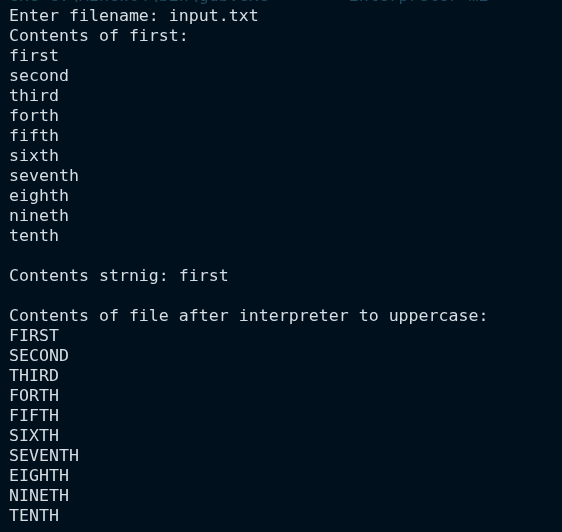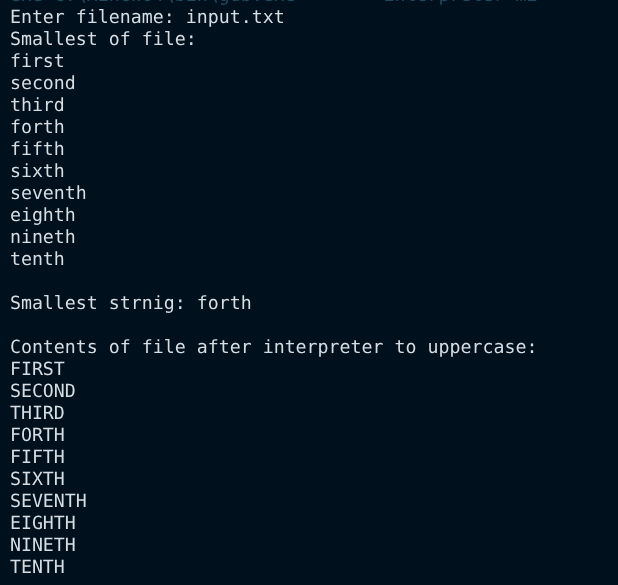--- a/index.html
+++ b/index.html
@@ -60,33 +60,33 @@
     color: transparent;
   }
 </style>
 </head>
 <body>
 
 <div id="terminal">
   <div id="scrollback">
       <div class="line clipped-top">exe C:\MinGW64\bin\gdb.exe        interpreter mi</div>
       <div class="line">Enter filename: input.txt</div>
-      <div class="line">Smallest of file:</div>
+      <div class="line">Contents of first:</div>
       <div class="line">first</div>
       <div class="line">second</div>
       <div class="line">third</div>
       <div class="line">forth</div>
       <div class="line">fifth</div>
       <div class="line">sixth</div>
       <div class="line">seventh</div>
       <div class="line">eighth</div>
       <div class="line">nineth</div>
       <div class="line">tenth</div>
       <div class="line blank"> </div>
-      <div class="line">Smallest strnig: forth</div>
+      <div class="line">Contents strnig: first</div>
       <div class="line blank"> </div>
       <div class="line">Contents of file after interpreter to uppercase:</div>
       <div class="line">FIRST</div>
       <div class="line">SECOND</div>
       <div class="line">THIRD</div>
       <div class="line">FORTH</div>
       <div class="line">FIFTH</div>
       <div class="line">SIXTH</div>
       <div class="line">SEVENTH</div>
       <div class="line">EIGHTH</div>

